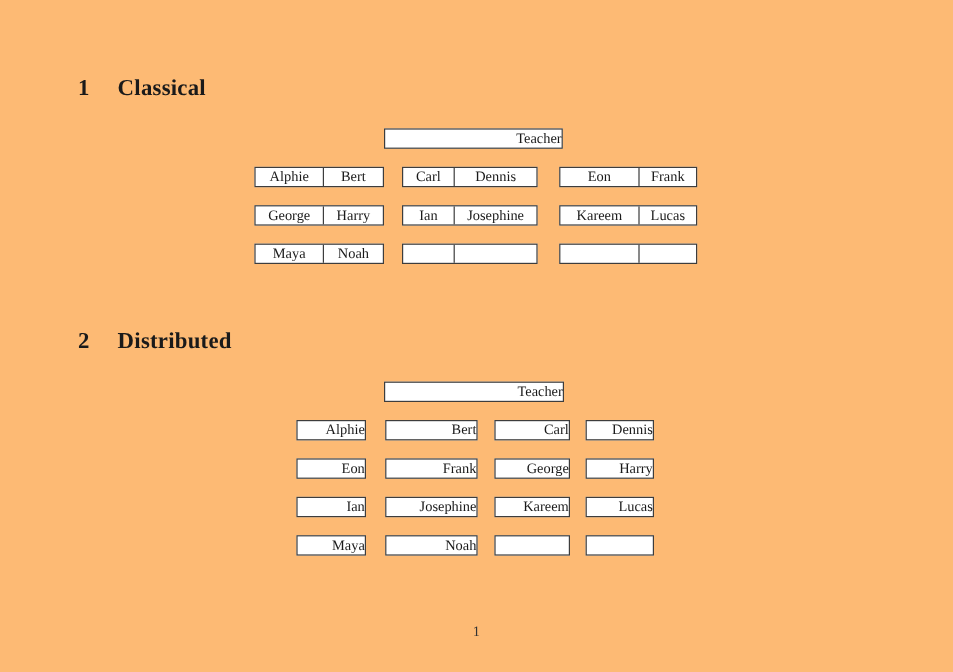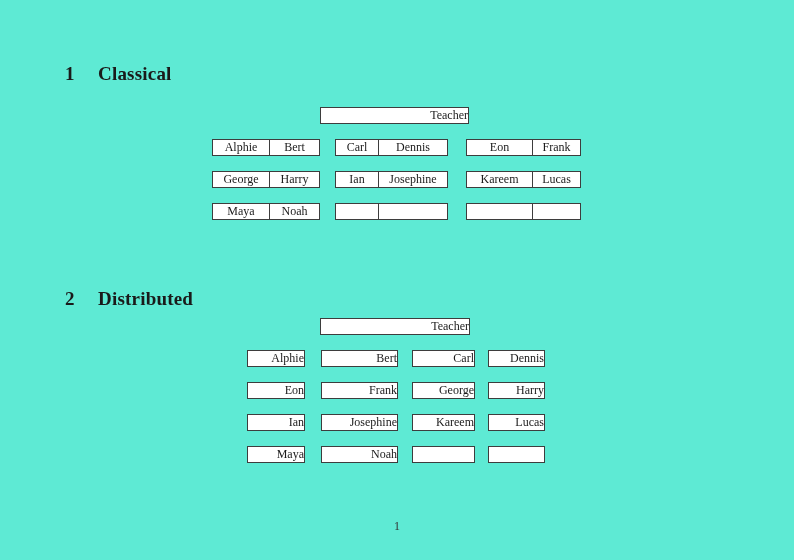--- a/index.html
+++ b/index.html
@@ -5,21 +5,21 @@
   * { margin: 0; padding: 0; box-sizing: border-box; }
   html, body { background: #ffffff; }
   body {
     width: 794px; height: 560px;
     font-family: "Liberation Serif", "DejaVu Serif", serif;
     color: #1a1a1a;
   }
   .page {
     position: relative;
     width: 794px; height: 560px;
-    background: #5eead4;
+    background: #fdba74;
     overflow: hidden;
   }
   .heading {
     position: absolute;
     left: 65px;
     font-weight: bold;
     font-size: 19px;
     letter-spacing: 0.2px;
     color: #1a1a1a;
     white-space: nowrap;
@@ -101,21 +101,21 @@
   </div>
   <div class="box pair" style="left:335px; top:203px; width:113px">
     <span class="cell left" style="width:43px"></span>
     <span class="cell right"></span>
   </div>
   <div class="box pair" style="left:466px; top:203px; width:115px">
     <span class="cell left" style="width:66px"></span>
     <span class="cell right"></span>
   </div>
 
-  <div class="heading" style="top:288px">
+  <div class="heading" style="top:274px">
     <span class="num">2</span><span>Distributed</span>
   </div>
 
   <div class="box" style="left:320px; top:318px; width:150px">
     <span>Teacher</span>
   </div>
 
   <div class="box" style="left:247px; top:350px; width:58px">
       <span>Alphie</span>
     </div>

